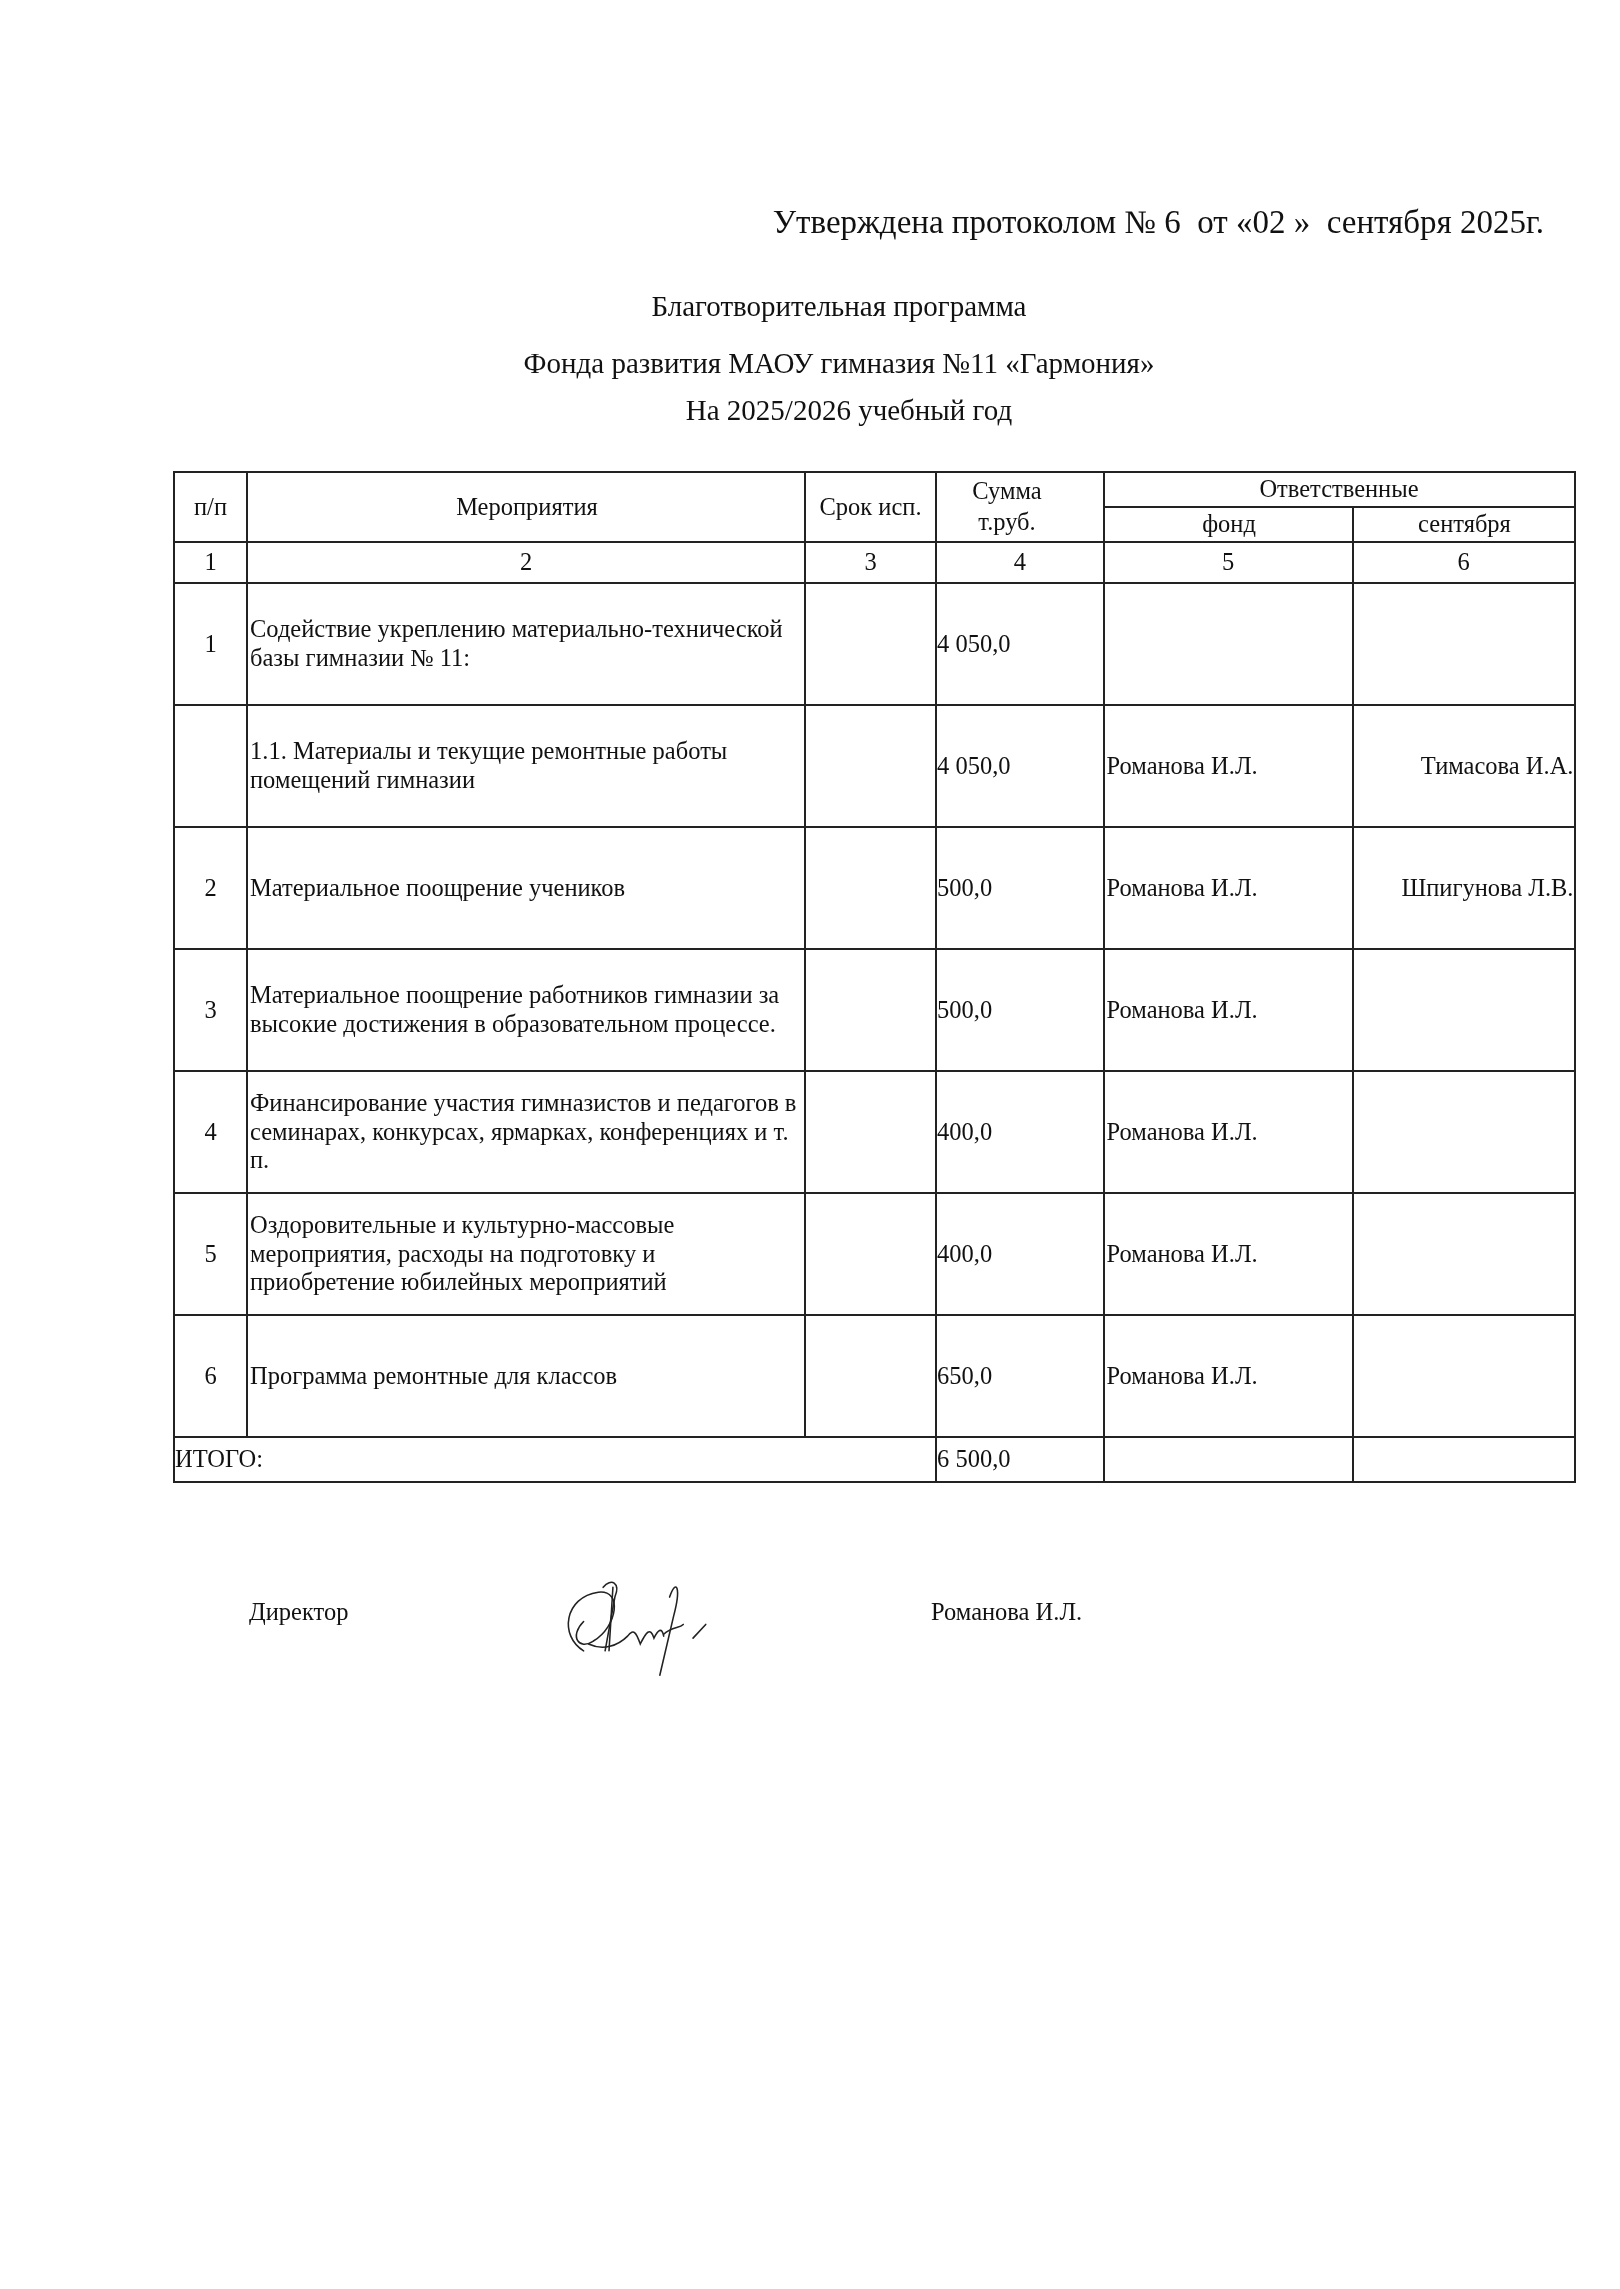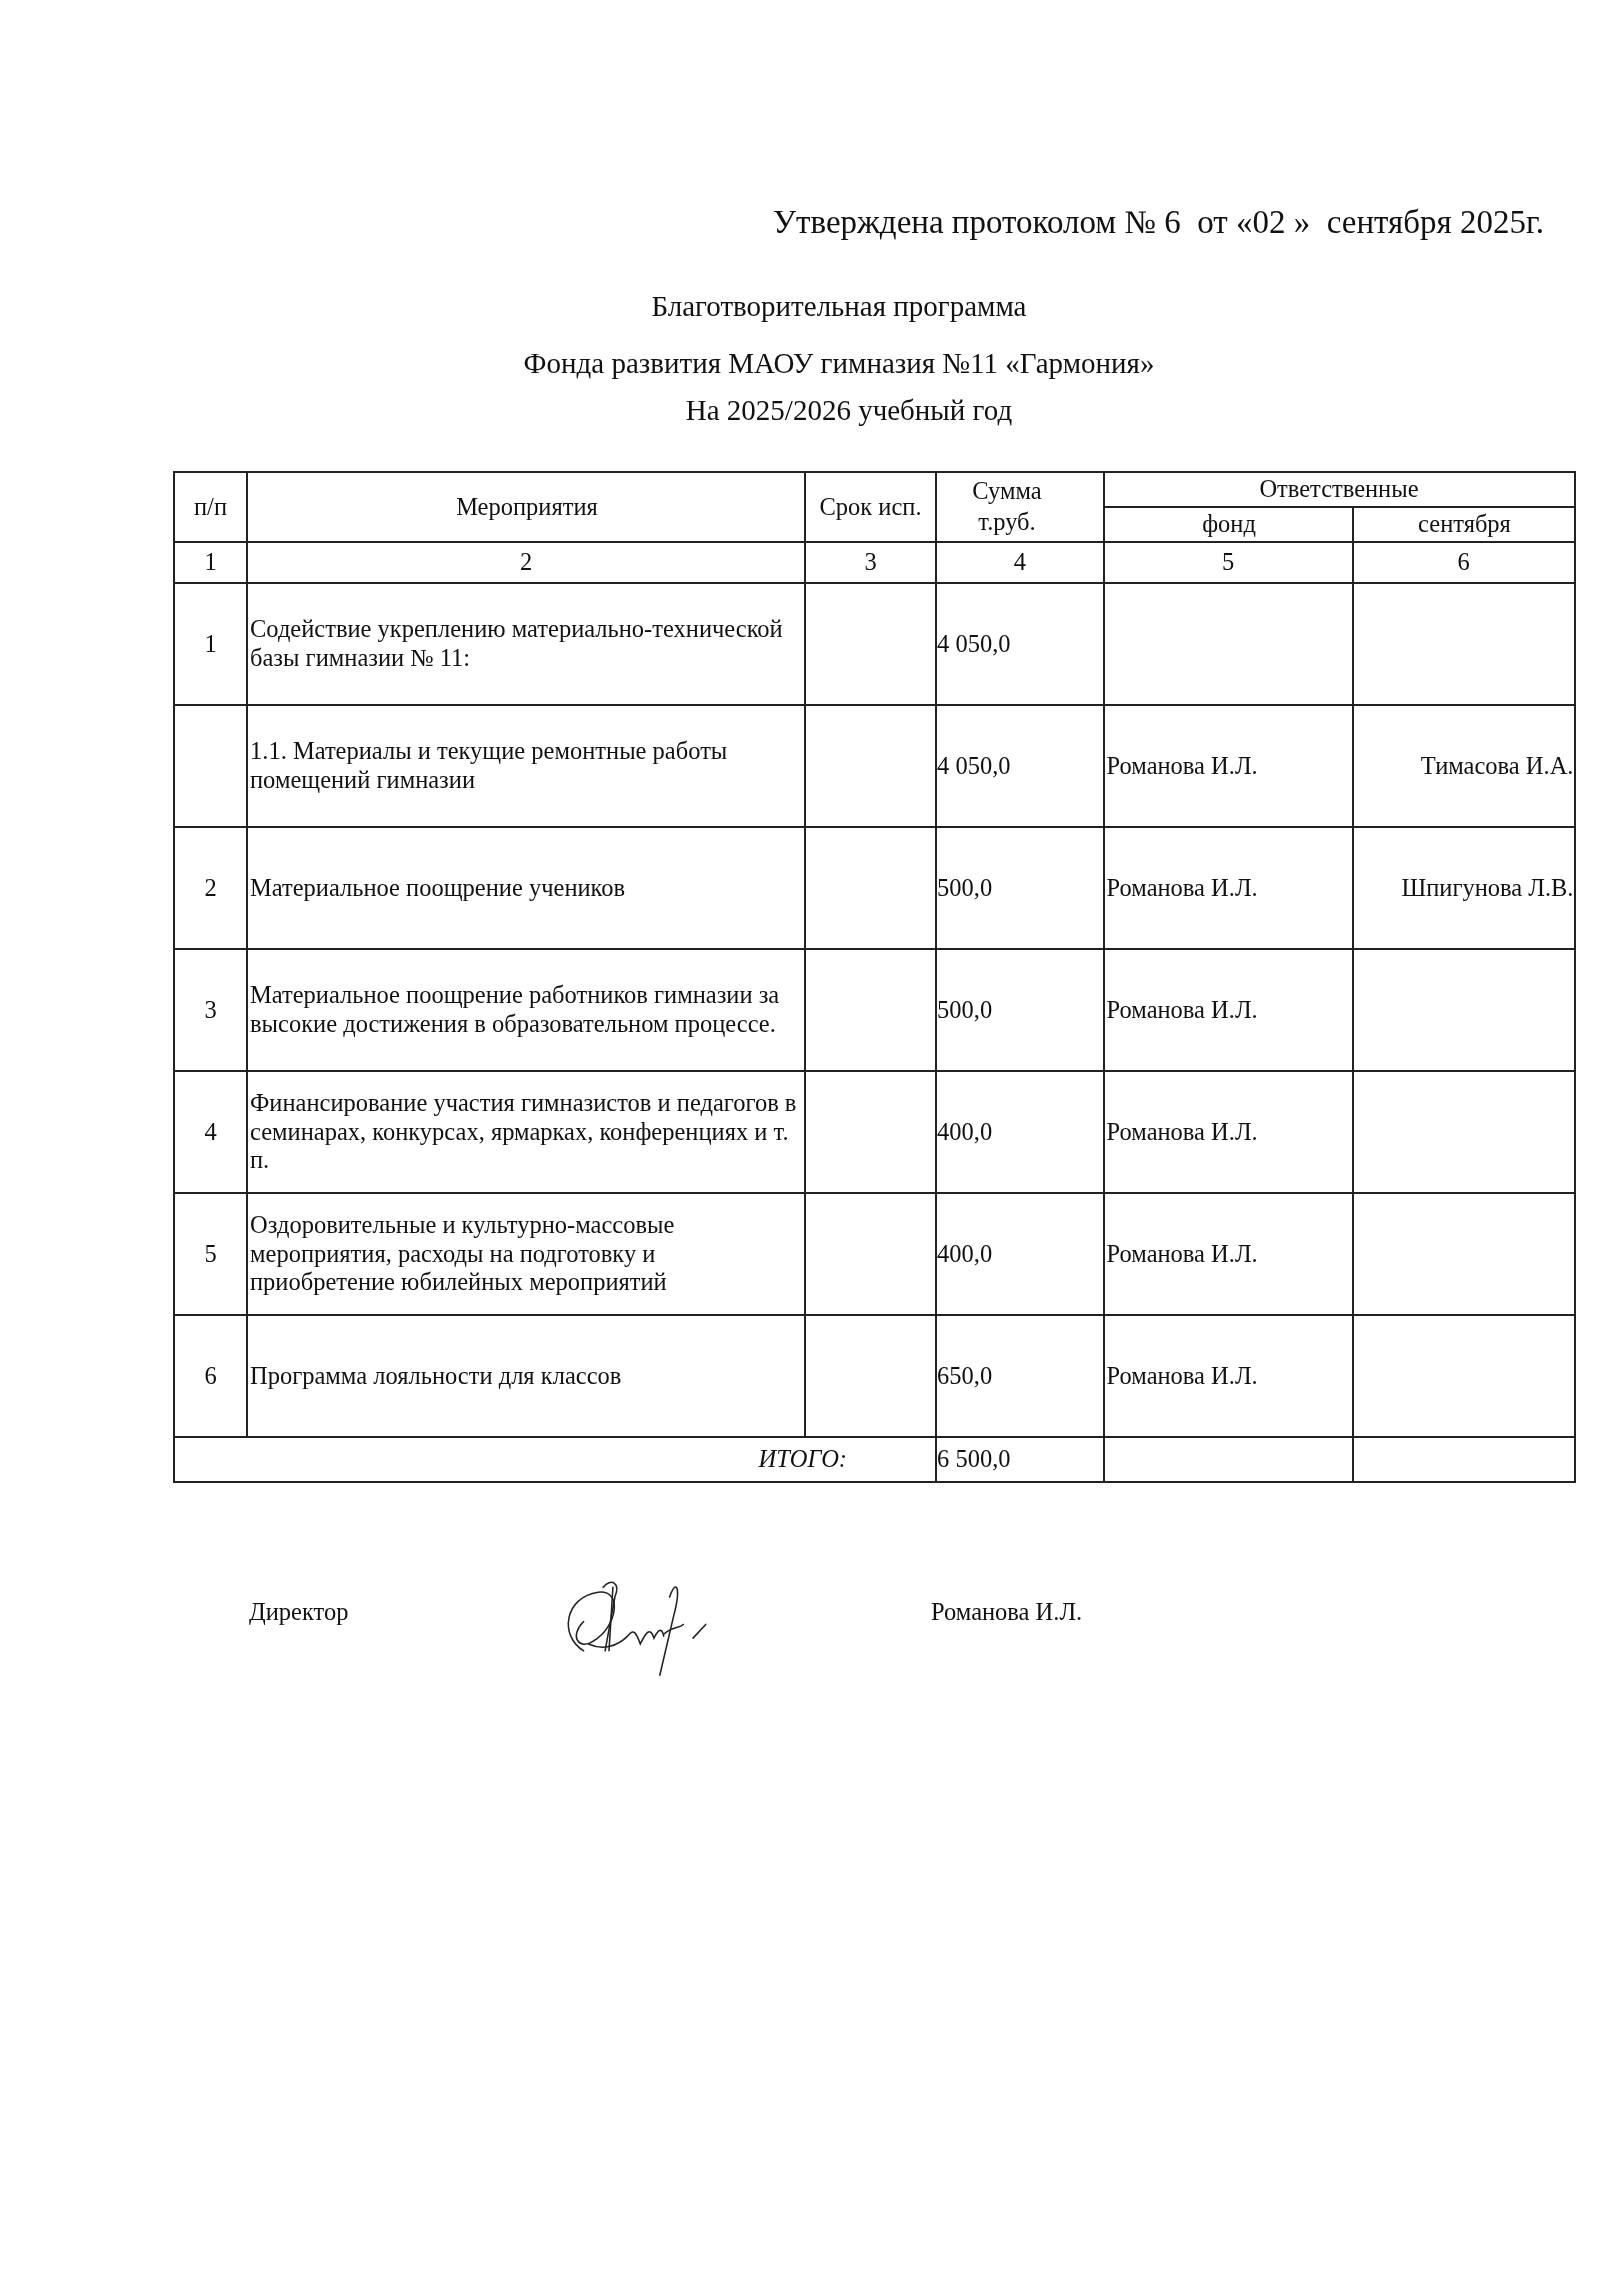--- a/index.html
+++ b/index.html
@@ -30,21 +30,21 @@
   .c-term { width: 129px; text-align: center; }
   .c-sum { width: 140px; text-align: left; padding-right: 25.5px !important; }
   .c-fond { width: 245px; text-align: left; padding-left: 2px !important; margin-left: 6px; }
   .c-gym { width: 218px; text-align: right; padding-left: 2px !important; }
   th { text-align: center !important; padding: 0 !important; }
   .hdr-top td, .hdr-top th { height: 33px; }
   .hdr-sub th { height: 33px; }
   .num-row td { height: 39px; text-align: center !important; padding: 0 !important; }
   .data-row td { height: 120px; }
   .total-row td { height: 43px; }
-  .total-label { text-align: right; padding-right: 88px !important; font-style: italic; }
+  .total-label { text-align: left; padding-right: 88px !important; }
 
   .sig-label { position: absolute; top: 1598px; left: 249px; font-size: 24.5px; }
   .sig-name { position: absolute; top: 1598px; left: 931px; font-size: 24.5px; }
   .signature { position: absolute; top: 1558px; left: 544px; width: 216px; height: 127px; }
 </style>
 </head>
 <body>
 
 <div class="approval">Утверждена протоколом № 6  от «02 »  сентября 2025г.</div>
 
@@ -117,21 +117,21 @@
   <tr class="data-row">
     <td class="c-num">5</td>
     <td class="c-act">Оздоровительные и культурно-массовые мероприятия, расходы на подготовку и приобретение юбилейных мероприятий</td>
     <td class="c-term"></td>
     <td class="c-sum">400,0</td>
     <td class="c-fond">Романова И.Л.</td>
     <td class="c-gym"></td>
   </tr>
   <tr class="data-row">
     <td class="c-num">6</td>
-    <td class="c-act">Программа лояльности для классов</td>
+    <td class="c-act">Программа ремонтные для классов</td>
     <td class="c-term"></td>
     <td class="c-sum">650,0</td>
     <td class="c-fond">Романова И.Л.</td>
     <td class="c-gym"></td>
   </tr>
 
   <tr class="total-row">
     <td colspan="3" class="total-label">ИТОГО:</td>
     <td class="c-sum">6 500,0</td>
     <td class="c-fond"></td>

